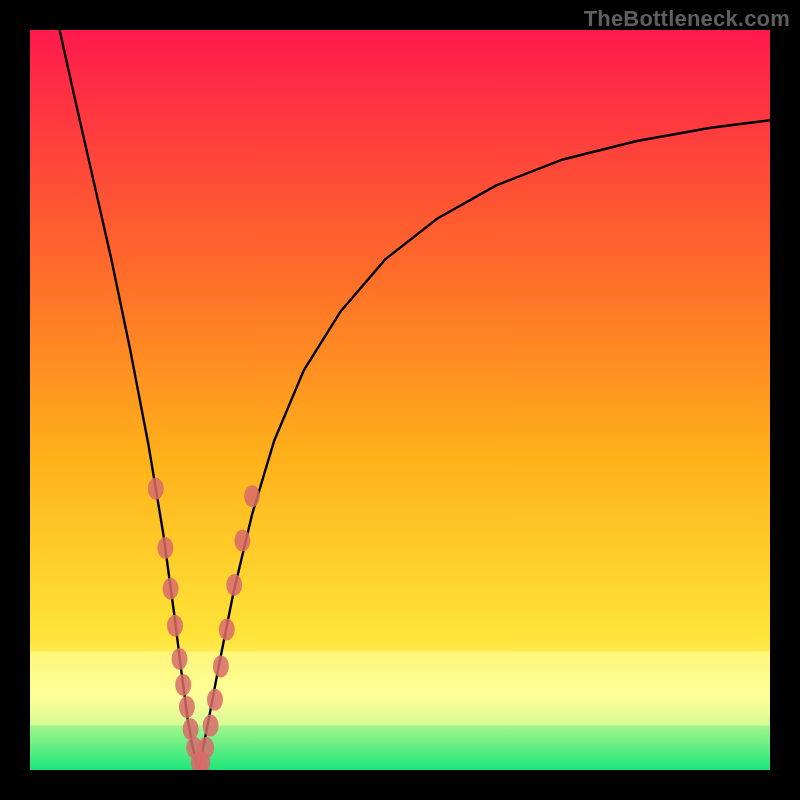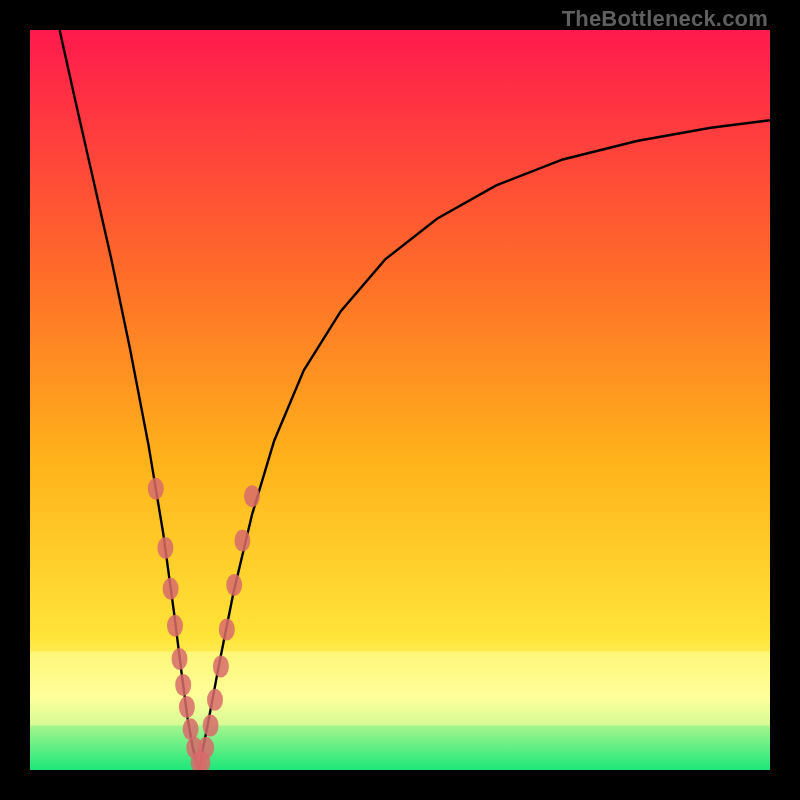--- a/index.html
+++ b/index.html
@@ -21,21 +21,21 @@
   .plot {
     position: absolute;
     left: 30px;
     top: 30px;
     width: 740px;
     height: 740px;
   }
   .watermark {
     position: absolute;
     top: 6px;
-    right: 32px;
+    right: 10px;
     font-family: Arial, Helvetica, sans-serif;
     font-size: 22px;
     font-weight: 600;
     color: #5f5f5f;
     letter-spacing: 0.2px;
   }
   svg {
     display: block;
   }
 </style>

